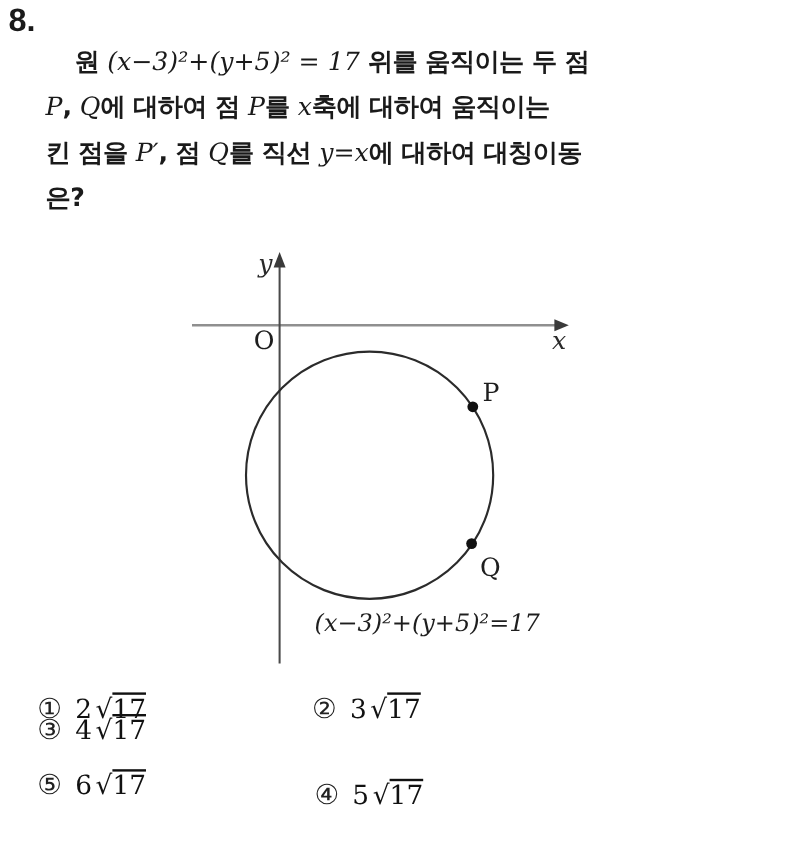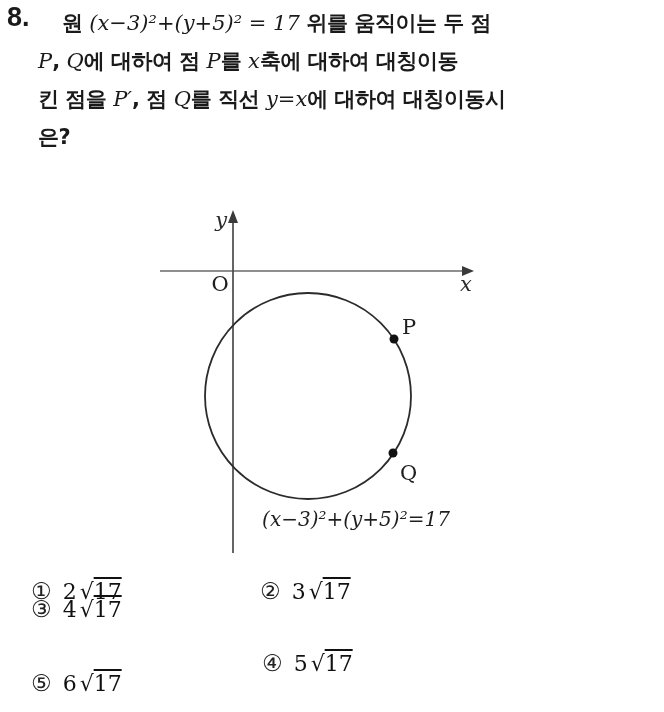--- a/index.html
+++ b/index.html
@@ -18,21 +18,21 @@
     font-size:27px; font-weight:700;
     font-family:"Liberation Sans", sans-serif;
   }
   .qblock {
     position:absolute; left:38px; top:4px; width:620px;
   }
   .qline {
     line-height:38px; font-size:21px;
     white-space:nowrap;
   }
-  .qline.first { padding-left:24px; }
+  .qline.first { padding-left:24px;margin-top:28px; }
   .ko {
     font-family:"DejaVu Sans", sans-serif;
     font-weight:700;
     letter-spacing:-0.5px;
   }
   .math {
     font-family:"DejaVu Serif", serif;
     font-style:italic; font-weight:400;
     letter-spacing:0;
   }
@@ -75,22 +75,22 @@
   }
   .radicand { text-decoration:overline; }
 </style>
 </head>
 <body>
 
 <div class="qnum">8.</div>
 
 <div class="qblock">
   <div class="qline first"><span class="ko">원 </span><span class="math">(x−3)²+(y+5)² = 17</span><span class="ko"> 위를 움직이는 두 점</span></div>
-  <div class="qline"><span class="math">P</span><span class="ko">, </span><span class="math">Q</span><span class="ko">에 대하여 점 </span><span class="math">P</span><span class="ko">를 </span><span class="math">x</span><span class="ko">축에 대하여 대칭이동</span></div>
-  <div class="qline"><span class="ko">킨 점을 </span><span class="math">P′</span><span class="ko">, 점 </span><span class="math">Q</span><span class="ko">를 직선 </span><span class="math">y=x</span><span class="ko">에 대하여 대칭이동시</span></div>
+  <div class="qline"><span class="math">P</span><span class="ko">, </span><span class="math">Q</span><span class="ko">에 대하여 점 </span><span class="math">P</span><span class="ko">를 </span><span class="math">x</span><span class="ko">축에 대하여 움직이는</span></div>
+  <div class="qline"><span class="ko">킨 점을 </span><span class="math">P′</span><span class="ko">, 점 </span><span class="math">Q</span><span class="ko">를 직선 </span><span class="math">y=x</span><span class="ko">에 대하여 대칭이동</span></div>
   <div class="qline"><span class="ko">은?</span></div>
 </div>
 
 <svg class="diagram" width="560" height="375" viewBox="0 0 560 375">
 
   <line x1="160" y1="76" x2="464" y2="76" stroke="#8f8f8f" stroke-width="2"></line>
   <polygon points="474,76 462,71 462,81" fill="#3a3a3a"></polygon>
 
   <line x1="233" y1="27" x2="233" y2="358" stroke="#4a4a4a" stroke-width="1.7"></line>
   <polygon points="233,15 228,28 238,28" fill="#3a3a3a"></polygon>
@@ -106,14 +106,14 @@
   <text class="pt-label" x="402" y="139" text-anchor="start">P</text>
   <text class="pt-label" x="400" y="285" text-anchor="start">Q</text>
   <text class="eq-label" x="356" y="331" text-anchor="middle">(x−3)²+(y+5)²=17</text>
 </svg>
 
 <div>
   <div class="option" style="left:31px; top:578px"><span class="onum">①</span><span class="coef">2</span><span class="rad">√</span><span class="radicand">17</span></div>
   <div class="option" style="left:260px; top:578px"><span class="onum">②</span><span class="coef">3</span><span class="rad">√</span><span class="radicand">17</span></div>
   <div class="option" style="left:31px; top:596px"><span class="onum">③</span><span class="coef">4</span><span class="rad">√</span><span class="radicand">17</span></div>
   <div class="option" style="left:262px; top:650px"><span class="onum">④</span><span class="coef">5</span><span class="rad">√</span><span class="radicand">17</span></div>
-  <div class="option" style="left:31px; top:670px"><span class="onum">⑤</span><span class="coef">6</span><span class="rad">√</span><span class="radicand">17</span></div>
+  <div class="option" style="left:31px; top:642px"><span class="onum">⑤</span><span class="coef">6</span><span class="rad">√</span><span class="radicand">17</span></div>
 </div>
 
 </body></html>

